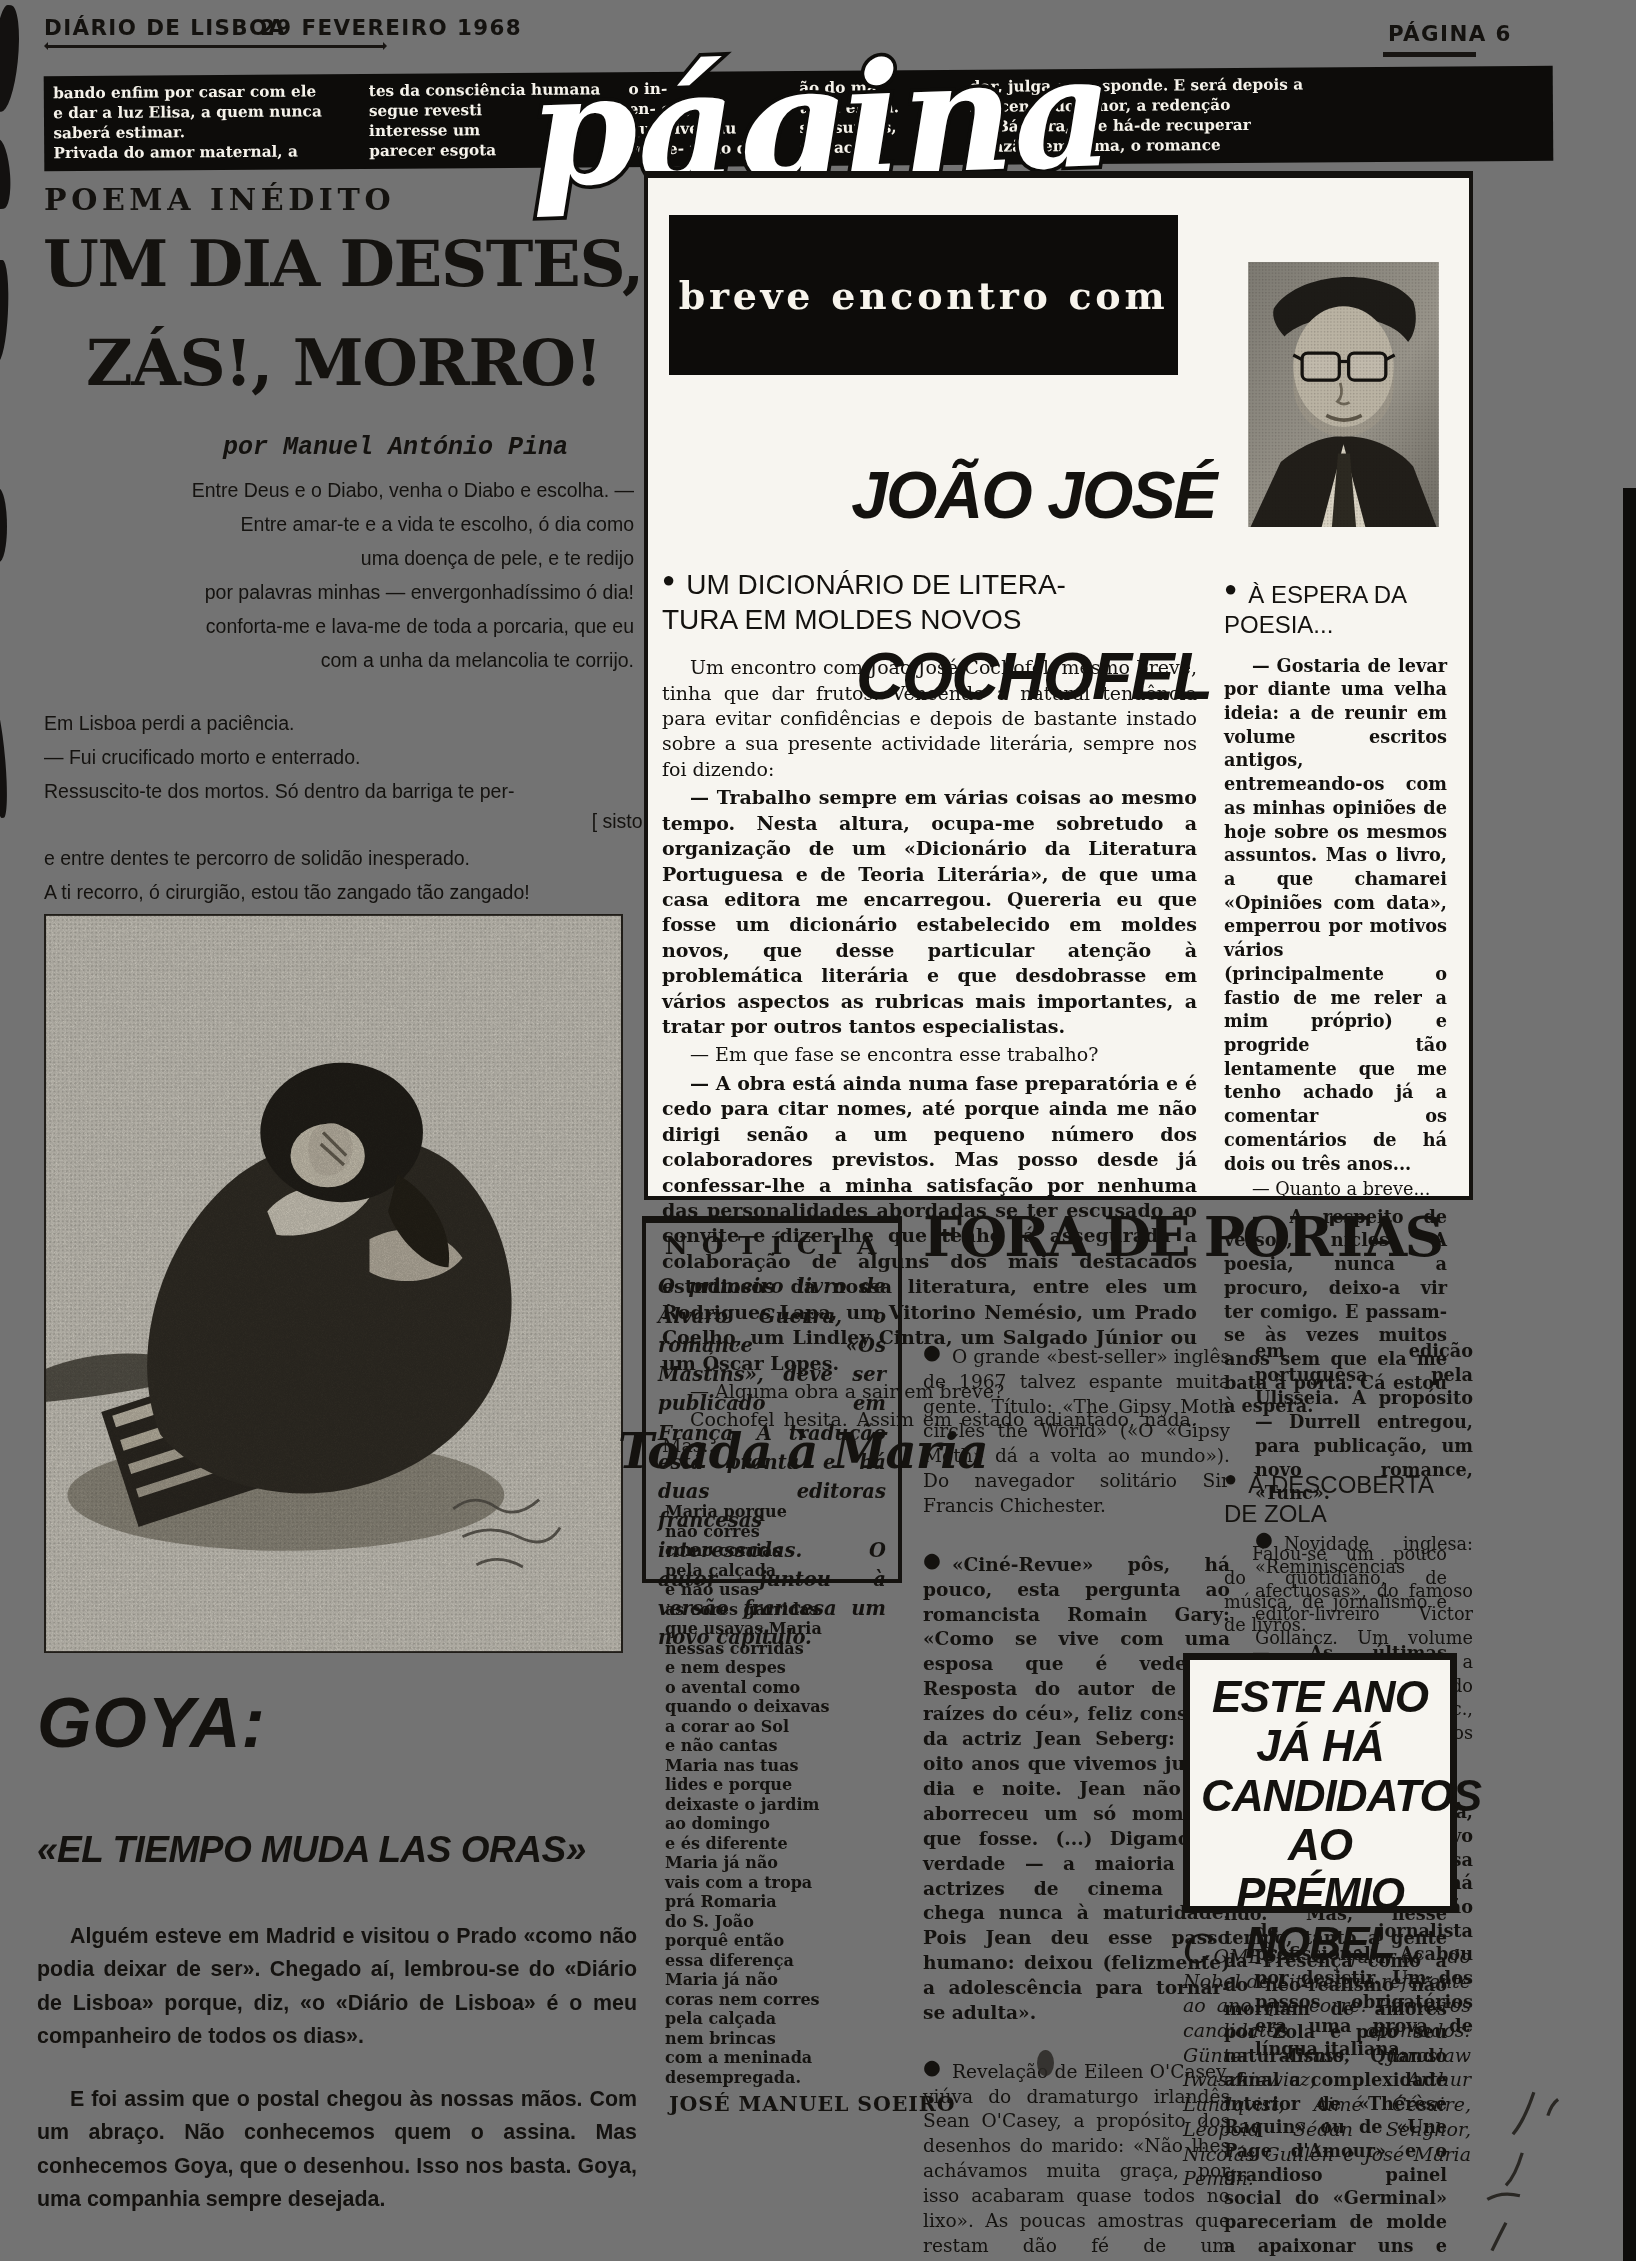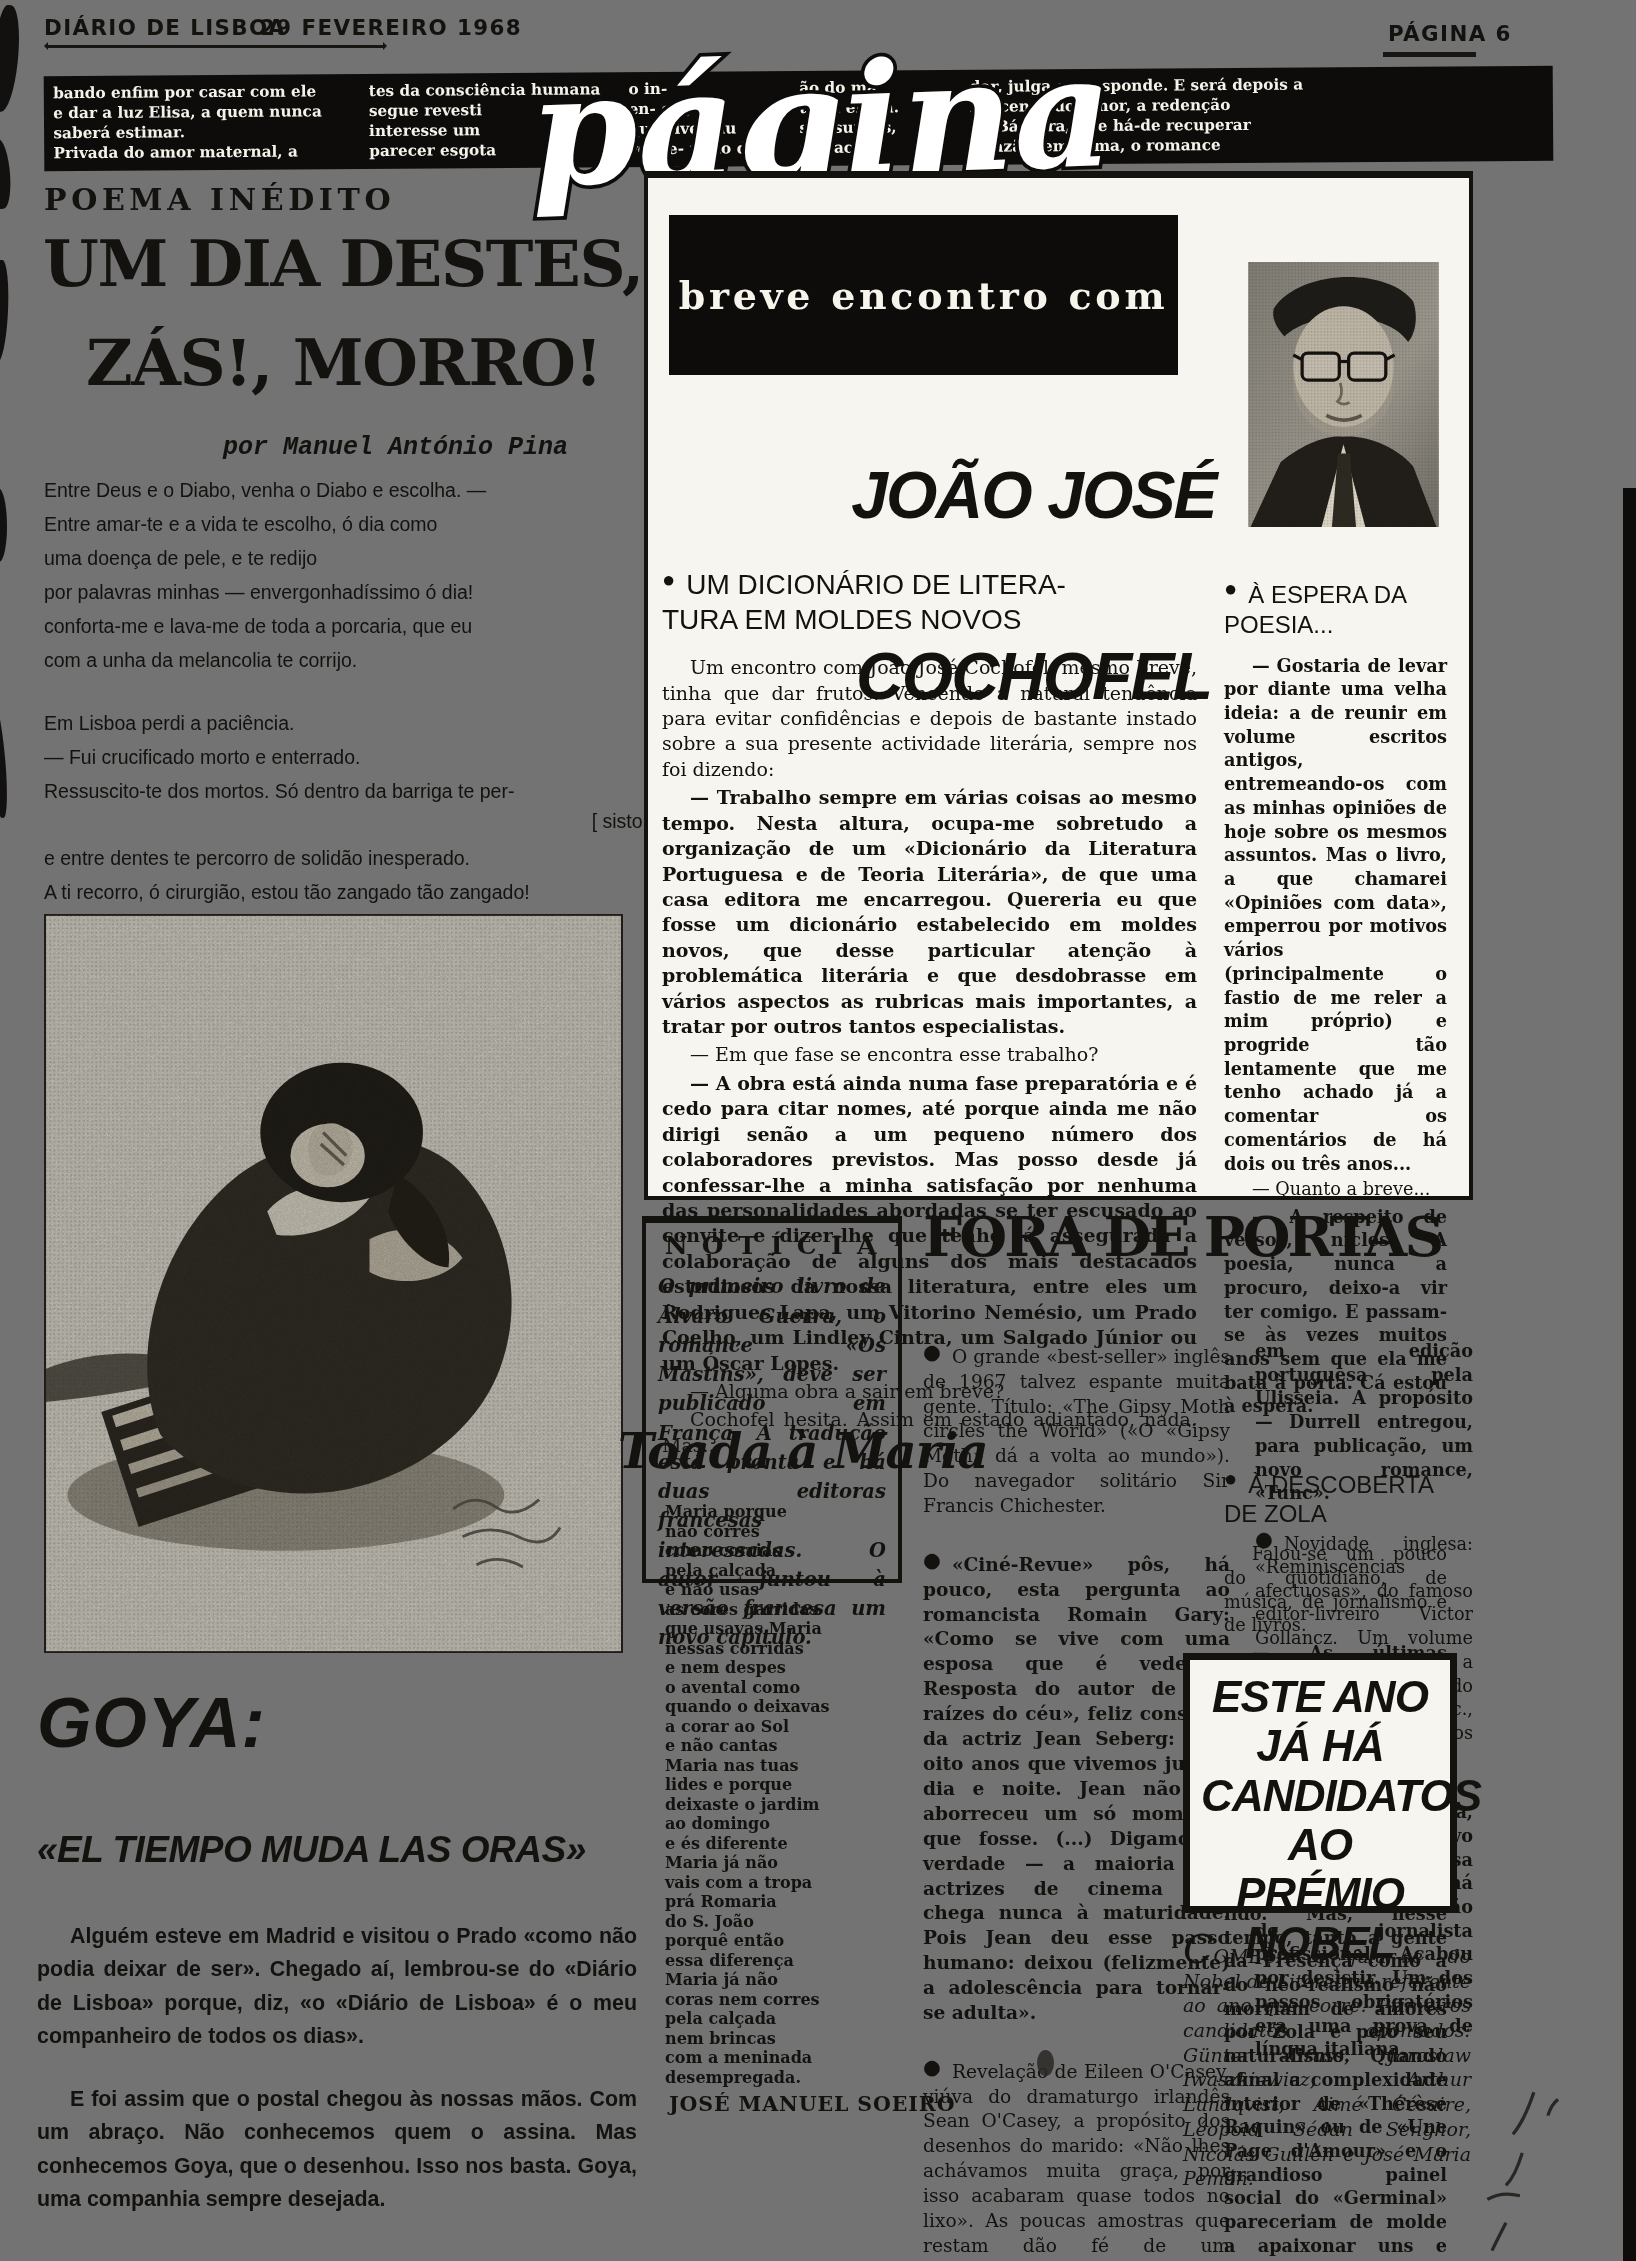--- a/index.html
+++ b/index.html
@@ -121,21 +121,21 @@
 a razão, em suma, o romance</div>
   </div>
   <svg class="abs" id="pagina-logo" viewBox="0 0 1700 430">
     <text x="60" y="330">página</text>
   </svg>
 
   <div class="abs kicker" style="left:44px;top:182px;">POEMA INÉDITO</div>
   <div class="abs bigtitle" style="left:43px;top:232px;">UM DIA DESTES,</div>
   <div class="abs bigtitle" style="left:86px;top:331px;">ZÁS!, MORRO!</div>
   <div class="abs byline" style="left:223px;top:433px;">por Manuel António Pina</div>
-  <div class="abs pina-poem" style="left:44px;top:474px;width:590px;">Entre Deus e o Diabo, venha o Diabo e escolha. —
+  <div class="abs pina-poem" style="left:44px;top:474px;width:590px;text-align:right;">Entre Deus e o Diabo, venha o Diabo e escolha. —
 Entre amar-te e a vida te escolho, ó dia como
 uma doença de pele, e te redijo
 por palavras minhas — envergonhadíssimo ó dia!
 conforta-me e lava-me de toda a porcaria, que eu
 com a unha da melancolia te corrijo.</div>
   <div class="abs pina-poem" style="left:44px;top:707px;width:604px;">Em Lisboa perdi a paciência.
 — Fui crucificado morto e enterrado.
 Ressuscito-te dos mortos. Só dentro da barriga te per-</div>
   <div class="abs pina-insert" style="left:44px;top:810px;width:604px;">[ sisto,</div>
   <div class="abs pina-poem" style="left:44px;top:842px;width:618px;">e entre dentes te percorro de solidão inesperado.

